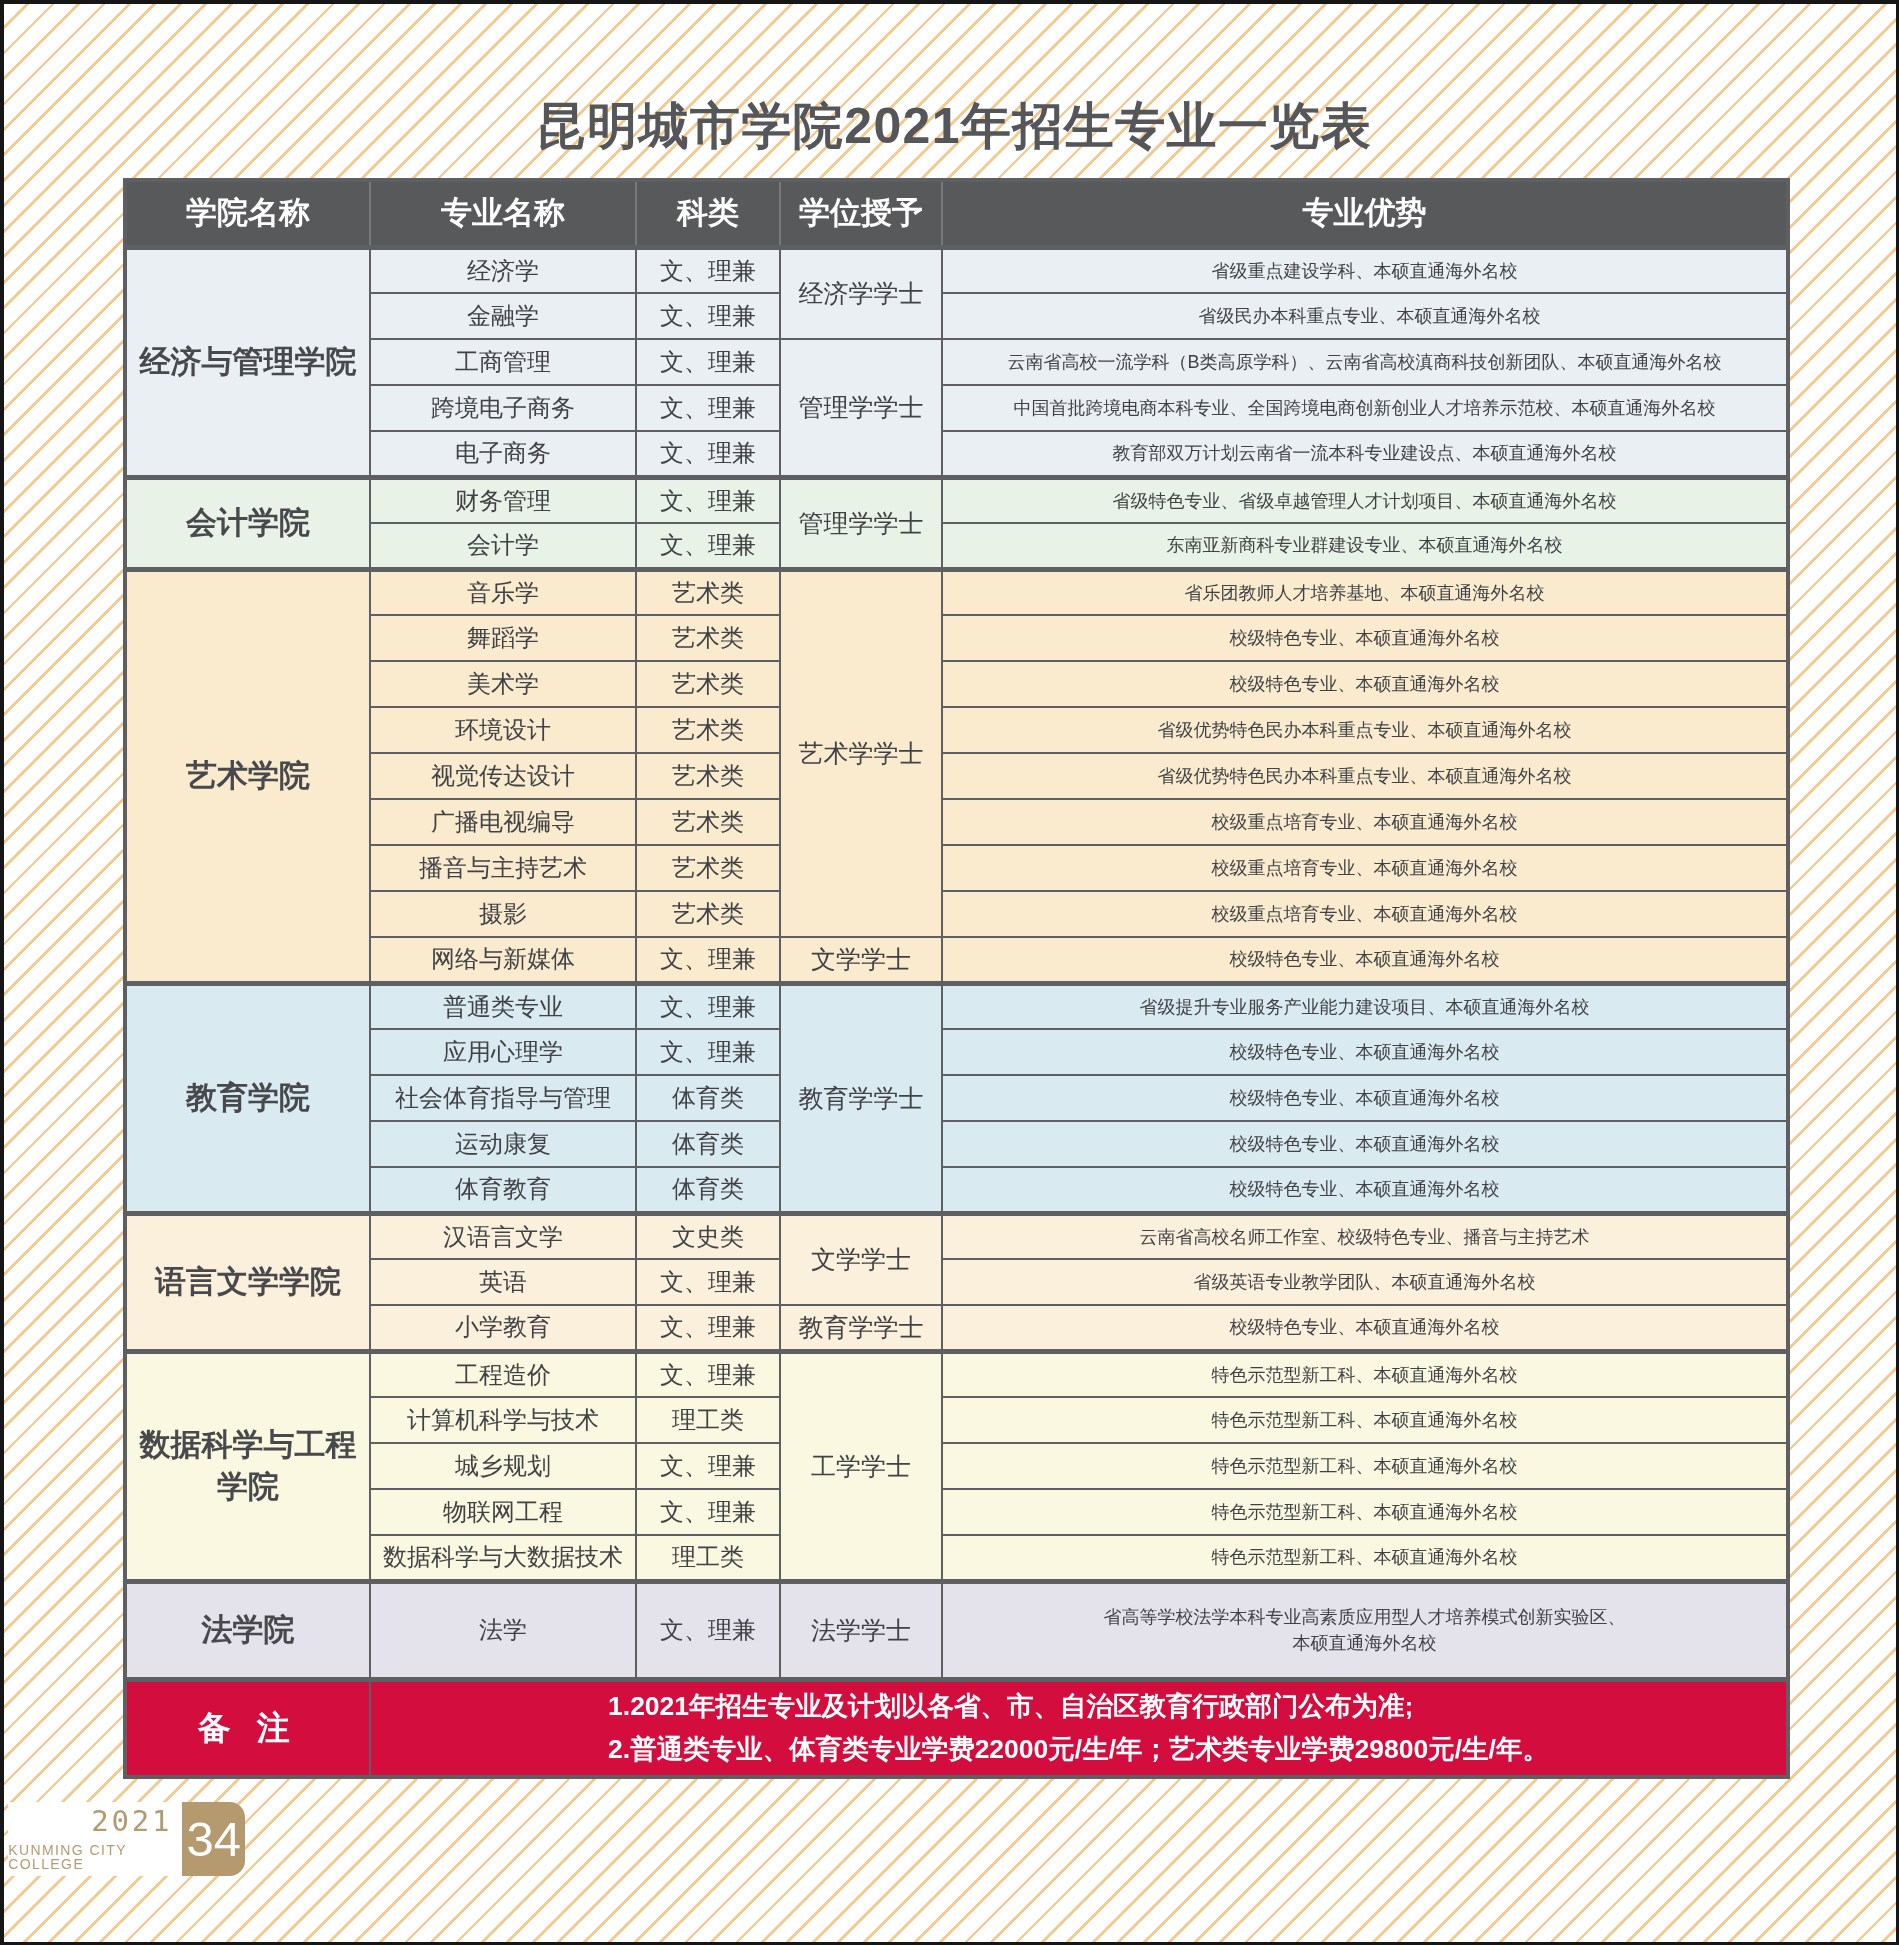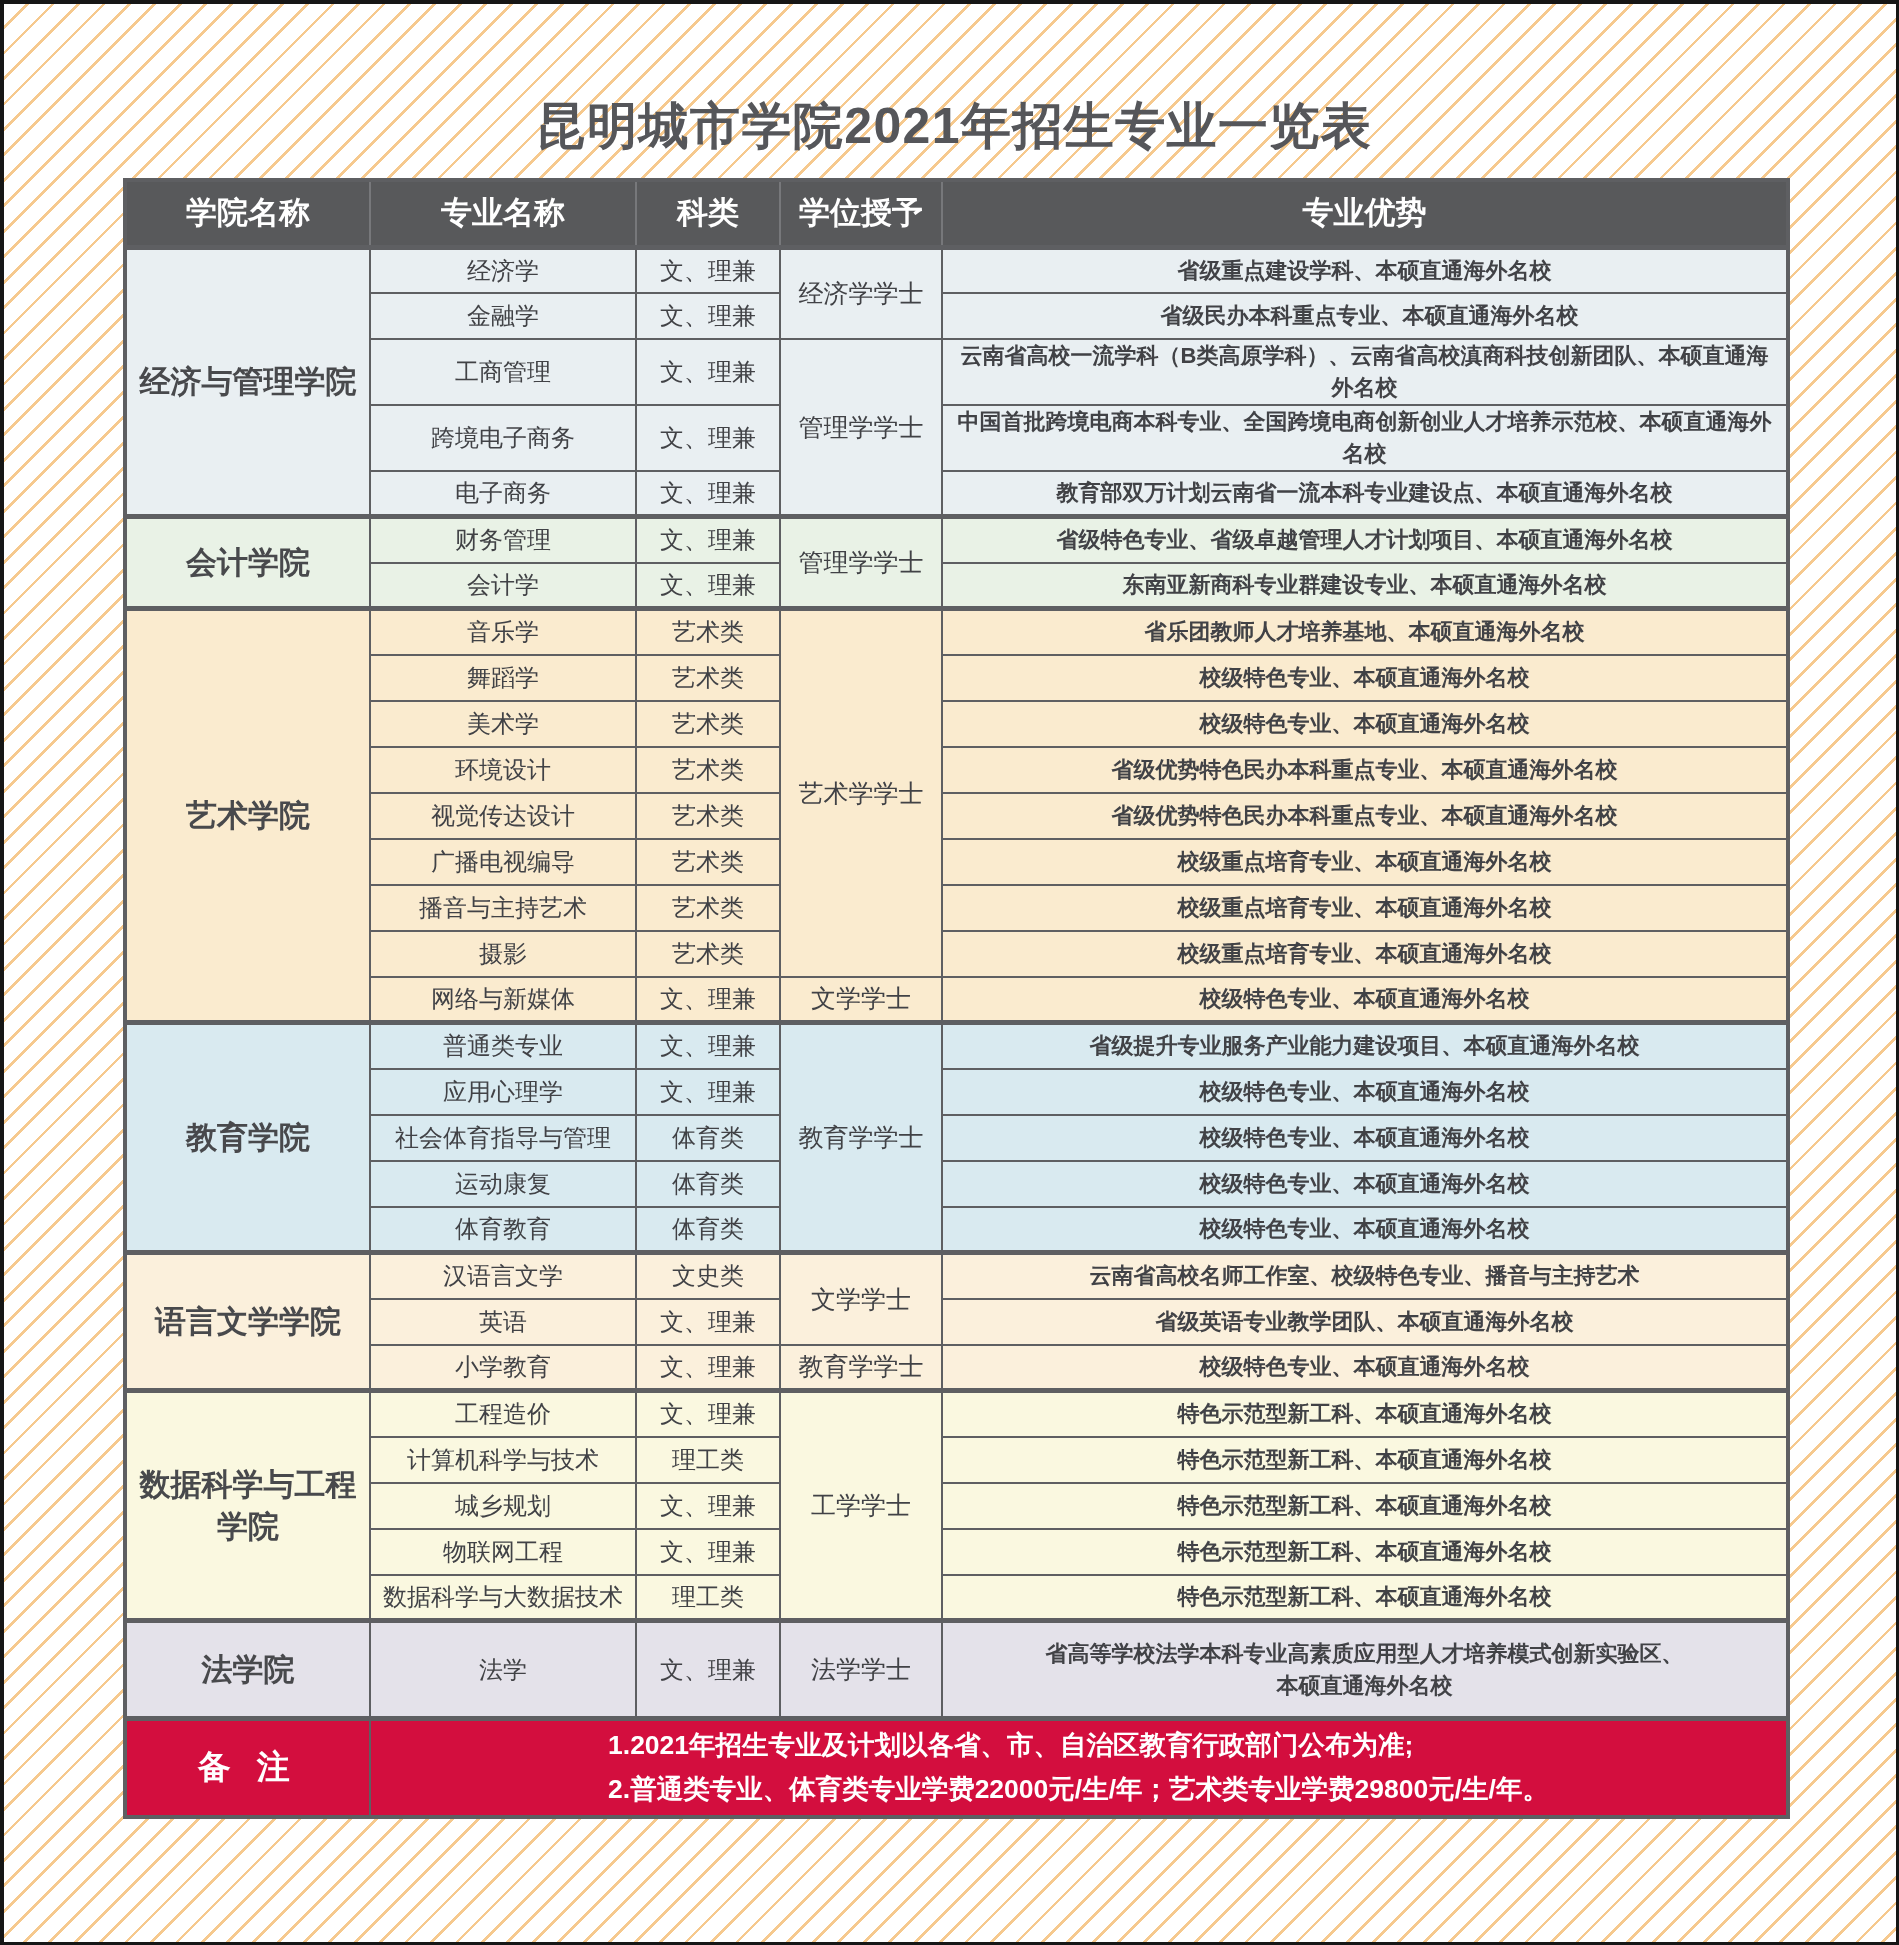--- a/index.html
+++ b/index.html
@@ -31,21 +31,21 @@
     font-size:31px; font-weight:700;
     border-color:#77787B; border-bottom:4.2px solid #5E5F62; border-top:4.9px solid #5E5F62;
   }
   td {
     text-align:center; vertical-align:middle;
     color:#414246; font-size:24px;
   }
   tr.sec-top td { border-top-width:5.6px; }
   td.college { font-size:31px; font-weight:700; color:#48494C; line-height:1.35; }
   td.degree   { font-size:25px; }
-  td.advantage { font-size:22px; white-space:pre-line; line-height:1.45;font-weight:bold; }
+  td.advantage { font-size:18px; white-space:pre-line; line-height:1.45; }
   td.notes-label { color:#FFFFFF; font-size:33px; font-weight:700; letter-spacing:8.4px; }
   .notes-lines {
     display:inline-block; text-align:left;
     color:#FFFFFF; font-size:26.5px; font-weight:700;
     line-height:1.65; white-space:pre-line;
   }
   .footer {
     position:absolute; left:4.2px; top:1798px; height:74px; width:237px;
     display:flex;
   }
@@ -261,15 +261,22 @@
 本硕直通海外名校</td>
         </tr>
         <tr class="sec-top" style="height: 98px;">
           <td class="notes-label" style="background: rgb(211, 14, 62);">备 注</td>
           <td colspan="4" style="background: rgb(211, 14, 62);"><div class="notes-lines">1.2021年招生专业及计划以各省、市、自治区教育行政部门公布为准;
 2.普通类专业、体育类专业学费22000元/生/年；艺术类专业学费29800元/生/年。</div></td>
         </tr>
       </tbody>
   </table>
 
+  <div class="footer">
+    <div class="footer-white">
+      <div class="footer-year">2021</div>
+      <div class="footer-college">KUNMING CITY COLLEGE</div>
+    </div>
+    <div class="footer-num">34</div>
+  </div>
 
 </div>
 
 
 </body></html>

